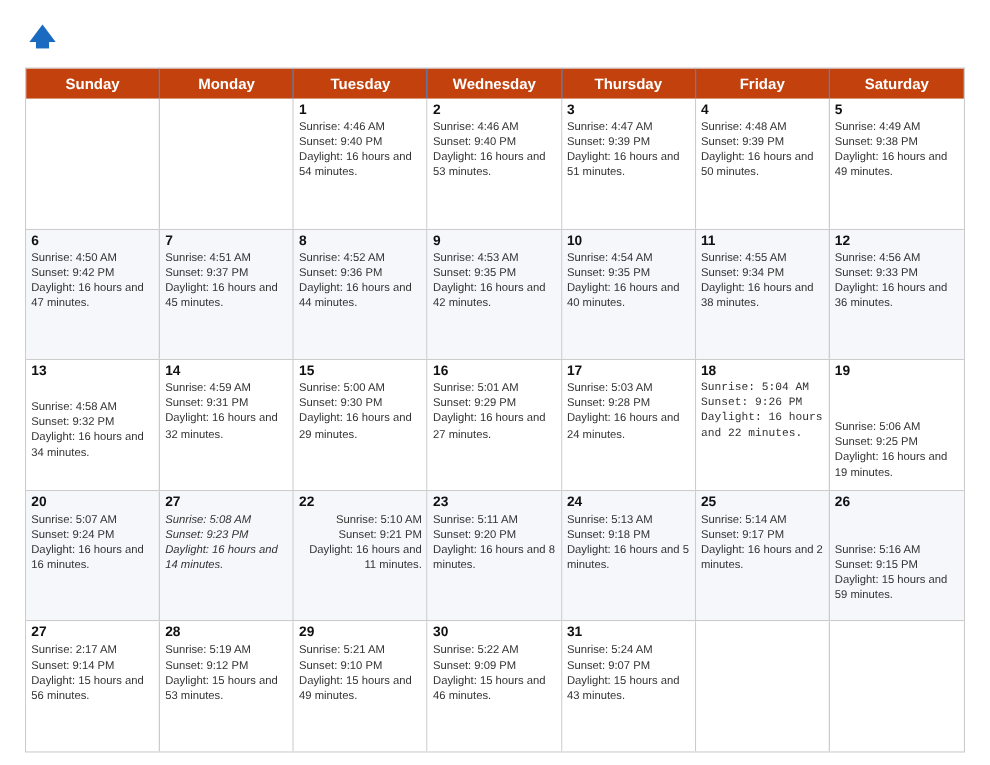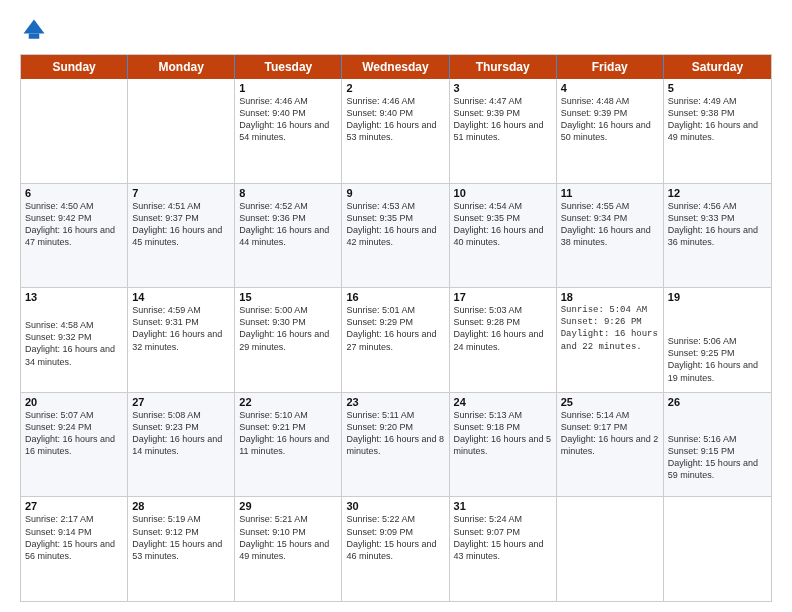--- a/index.html
+++ b/index.html
@@ -270,27 +270,27 @@
         </div>
         <div class="cal-row">
           <div class="cal-cell alt-row">
             <span class="day-num">20</span>
             <div class="cell-text" style="white-space: pre-line;">Sunrise: 5:07 AM
 Sunset: 9:24 PM
 Daylight: 16 hours and 16 minutes.</div>
           </div>
           <div class="cal-cell alt-row">
             <span class="day-num">27</span>
-            <div class="cell-text" style="white-space: pre-line;">Sunrise: 5:08 AM
+            <div class="cell-text" style="white-space: pre-line; font-style: italic;">Sunrise: 5:08 AM
 Sunset: 9:23 PM
 Daylight: 16 hours and 14 minutes.</div>
           </div>
           <div class="cal-cell alt-row">
             <span class="day-num">22</span>
-            <div class="cell-text" style="white-space: pre-line;">Sunrise: 5:10 AM
+            <div class="cell-text" style="white-space: pre-line; text-align: right;">Sunrise: 5:10 AM
 Sunset: 9:21 PM
 Daylight: 16 hours and 11 minutes.</div>
           </div>
           <div class="cal-cell alt-row">
             <span class="day-num">23</span>
             <div class="cell-text" style="white-space: pre-line;">Sunrise: 5:11 AM
 Sunset: 9:20 PM
 Daylight: 16 hours and 8 minutes.</div>
           </div>
           <div class="cal-cell alt-row">

